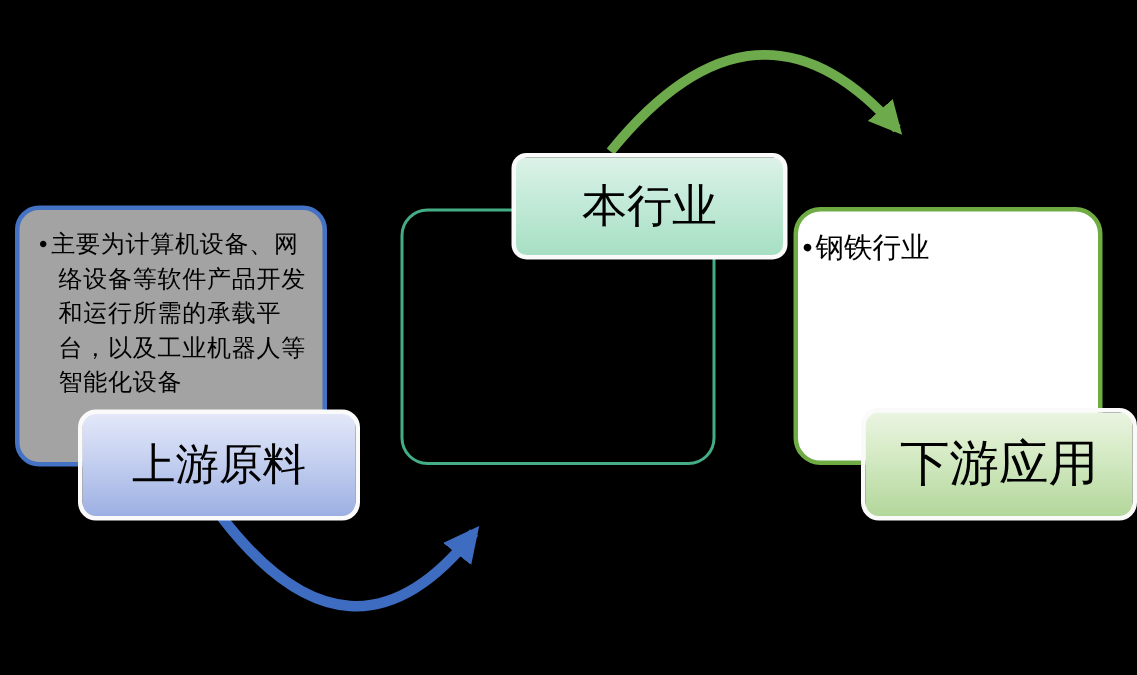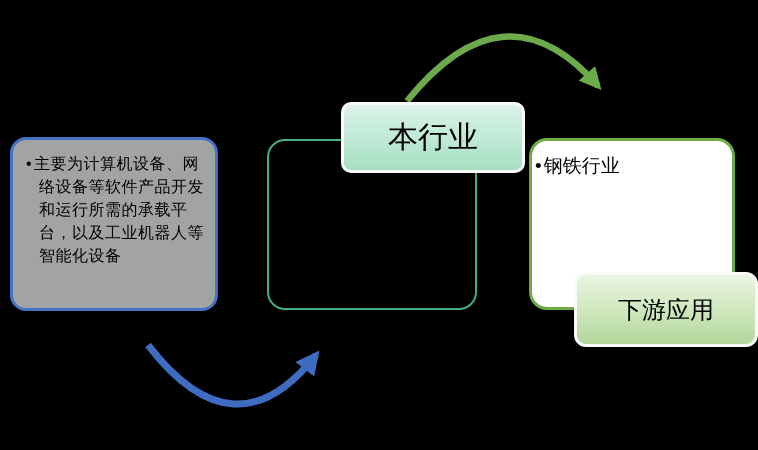--- a/index.html
+++ b/index.html
@@ -38,21 +38,21 @@
   .chip-upstream{
     left:52px;top:273px;width:188px;height:74px;font-size:29px;
     background:linear-gradient(180deg,#e2e8f8 0%,#ccd6f2 35%,#9db0e3 100%);
   }
   .chip-industry{
     left:313px;top:102px;width:184px;height:71px;font-size:30px;border-radius:10px;
     background:linear-gradient(180deg,#ddf2e8 0%,#c8ecdc 35%,#a7dfc3 100%);
     margin-left:28px;
   }
   .chip-downstream{
-    left:574px;top:272px;width:184px;height:75px;font-size:24px;
+    left:574px;top:272px;width:184px;height:75px;font-size:33px;
     background:linear-gradient(180deg,#eaf4e1 0%,#d8ecc9 35%,#b3d79b 100%);
   }
   .blue-arrow{stroke:#3d6cc0;stroke-width:7;fill:none;}
   .green-arrow{stroke:#6caa4b;stroke-width:6.5;fill:none;}
 </style>
 </head>
 <body>
 
 <div class="canvas">
 
@@ -72,20 +72,23 @@
   <div class="box left-box">
     <div class="box-text"><span class="bullet">•</span><span>主要为计算机设备、网络设备等软件产品开发和运行所需的承载平台，以及工业机器人等智能化设备</span></div>
   </div>
 
   <div class="box center-box"></div>
 
   <div class="box right-box">
     <div class="box-text"><span class="bullet">•</span><span>钢铁行业</span></div>
   </div>
 
+  <div class="chip chip-upstream">
+    <span>上游原料</span>
+  </div>
 
   <div class="chip chip-industry">
     <span>本行业</span>
   </div>
 
   <div class="chip chip-downstream">
     <span>下游应用</span>
   </div>
 
 </div>

